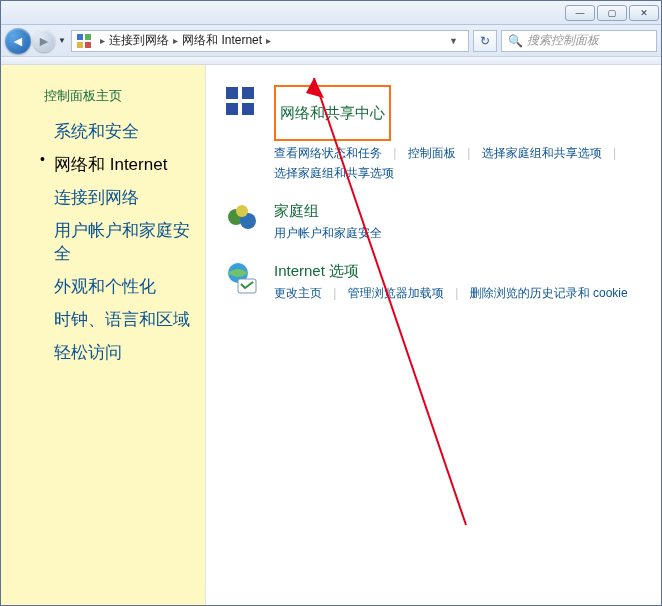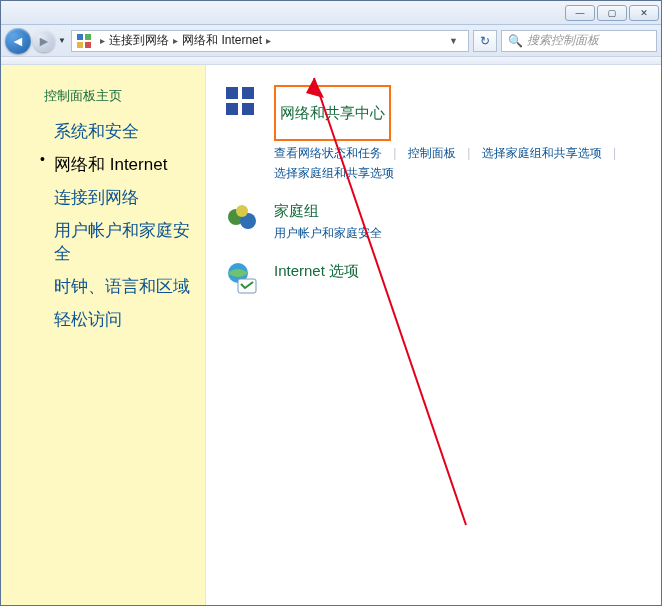--- a/index.html
+++ b/index.html
@@ -235,20 +235,21 @@
 
 <div class="toolbar"></div>
 
 <div class="main">
   <div class="sidebar">
     <div class="sidebar-heading">控制面板主页</div>
     <div class="sidebar-item">系统和安全</div>
     <div class="sidebar-item active">网络和 Internet</div>
     <div class="sidebar-item">连接到网络</div>
     <div class="sidebar-item">用户帐户和家庭安全</div>
+    <div class="sidebar-item">外观和个性化</div>
     <div class="sidebar-item">时钟、语言和区域</div>
     <div class="sidebar-item">轻松访问</div>
   </div>
 
   <div class="content">
 
     <div class="entry">
       <div class="entry-icon">
         <svg width="36" height="36" viewBox="0 0 36 36">
           <rect x="2" y="2" width="12" height="12" fill="#2b4f9e"></rect>
@@ -292,20 +293,27 @@
       <div class="entry-icon">
         <svg width="36" height="36" viewBox="0 0 36 36">
           <circle cx="14" cy="12" r="10" fill="#3aa0d8"></circle>
           <path d="M4 12 Q14 4 24 12 Q14 20 4 12" fill="#6fc26f"></path>
           <rect x="14" y="18" width="18" height="14" rx="2" fill="#fefefe" stroke="#7b97b8"></rect>
           <polyline points="17,23 21,27 29,21" fill="none" stroke="#2f8f3a" stroke-width="2"></polyline>
         </svg>
       </div>
       <div class="entry-body">
         <span class="entry-title">Internet 选项</span>
+        <div class="sub-links">
+          <span class="link">更改主页</span>
+          <span class="sep">|</span>
+          <span class="link">管理浏览器加载项</span>
+          <span class="sep">|</span>
+          <span class="link">删除浏览的历史记录和 cookie</span>
+        </div>
       </div>
     </div>
 
     <svg class="arrow-svg">
       <line x1="108" y1="13" x2="260" y2="460" stroke="#e3001b" stroke-width="2"></line>
       <polygon points="108,13 118,33 100,28" fill="#e3001b"></polygon>
     </svg>
   </div>
 </div>
 

